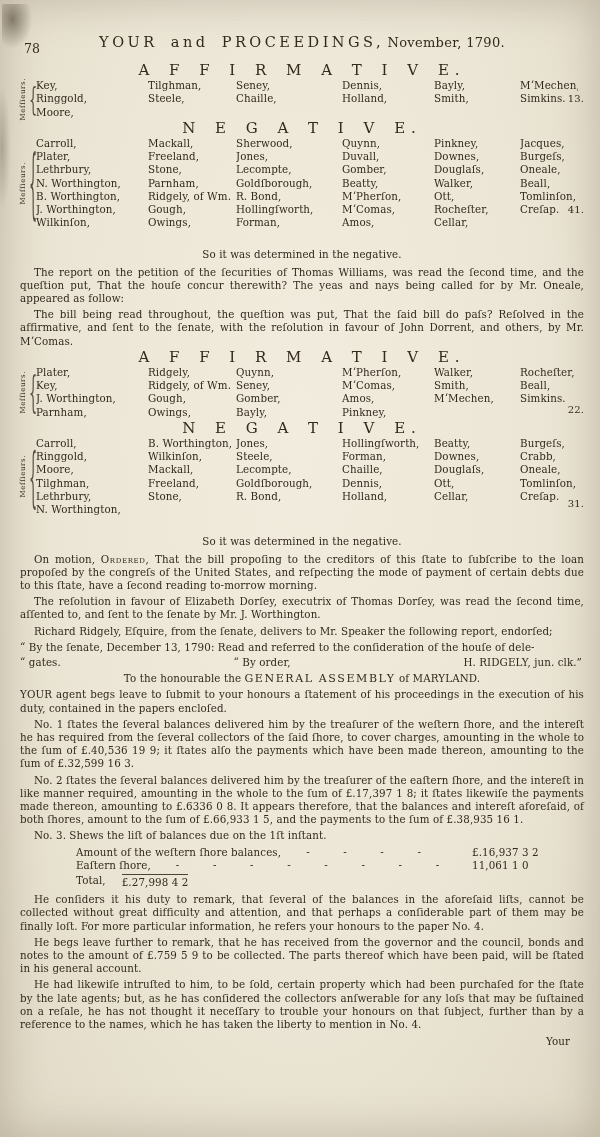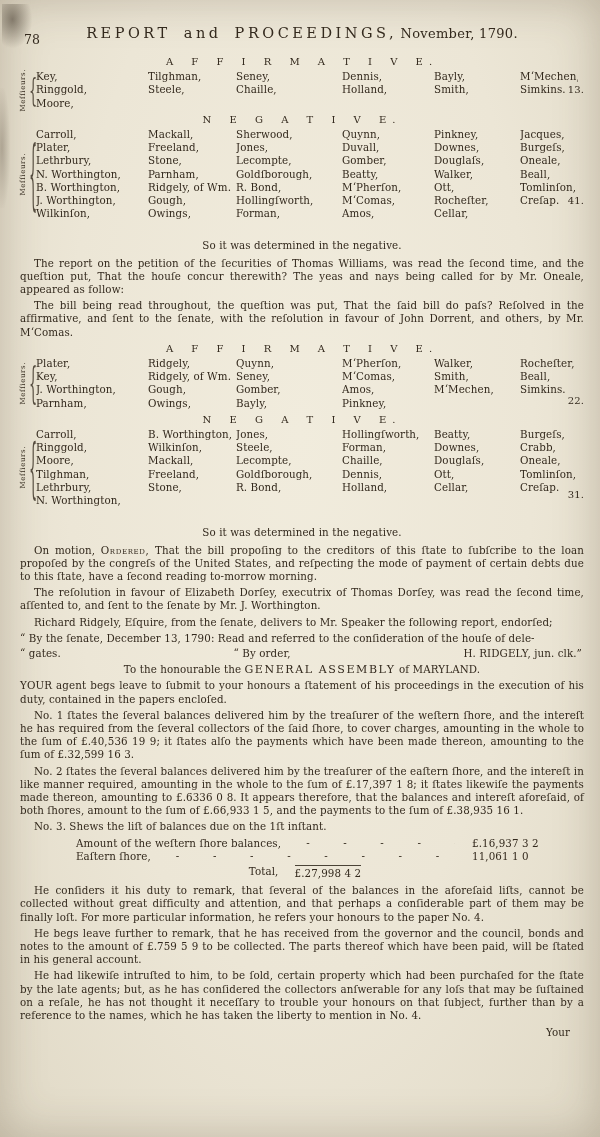--- a/index.html
+++ b/index.html
@@ -8,28 +8,28 @@
     background:radial-gradient(ellipse at 50% 38%, #f1ecdd 0%, #ece6d6 55%, #e0d9c6 100%);
     box-shadow:inset 0 0 46px rgba(88,72,50,.28);
     color:#33291d;
     font-family:"DejaVu Serif","Liberation Serif",serif;
     font-size:10.3px;line-height:13.2px;letter-spacing:.1px;
   }
   .blotch{position:absolute;top:4px;left:2px;width:30px;height:44px;
     background:radial-gradient(ellipse at 35% 35%, rgba(50,40,28,.5), rgba(50,40,28,0) 72%);}
   .blotch2{position:absolute;top:88px;left:0;width:10px;height:120px;
     background:radial-gradient(ellipse at 20% 50%, rgba(60,48,32,.25), rgba(60,48,32,0) 75%);}
-  .content{padding:27px 16px 0 20px;}
+  .content{padding:36px 16px 0 20px;}
 
   .header{position:relative;height:24px;margin-bottom:4px;text-align:center;}
   .pagenum{position:absolute;left:4px;top:6px;font-size:12.5px;}
   .t-caps{font-size:14.5px;letter-spacing:3.5px;word-spacing:5px;}
   .t-date{font-size:13px;letter-spacing:.3px;}
 
-  .vhead{text-align:center;letter-spacing:6px;word-spacing:3px;font-size:10px;margin:3px 0 2px;}
+  .vhead{text-align:center;letter-spacing:6px;word-spacing:3px;font-size:15px;margin:3px 0 2px;}
   .vote-table{position:relative;margin:0 6px 3px 16px;}
   .vote-grid{display:grid;grid-template-columns:110px 86px 104px 90px 84px auto;column-gap:2px;}
   .cell{white-space:nowrap;overflow:hidden;}
   .messieurs{position:absolute;left:-17px;top:0;bottom:0;width:10px;
     display:flex;align-items:center;justify-content:center;}
   .vert{writing-mode:vertical-rl;transform:rotate(180deg);font-size:7px;letter-spacing:.6px;white-space:nowrap;}
   .brace{position:absolute;left:-7px;top:50%;font-size:13px;opacity:.8;
     transform:translateY(-50%) scaleY(var(--bs,3));}
   .v1 .brace{--bs:2.4;} .v2 .brace{--bs:5.9;} .v3 .brace{--bs:3.3;} .v4 .brace{--bs:5.0;}
   .tally{position:absolute;right:-6px;font-size:10px;}
@@ -42,36 +42,36 @@
   .sc{font-variant:small-caps;letter-spacing:.6px;}
   .order-line{display:flex;justify-content:space-between;align-items:baseline;margin:0 2px 3px 0;}
   .address{text-align:center;margin:1px 0 3px;}
   .addr-caps{letter-spacing:1.6px;font-size:11px;}
 
   .balances{margin:2px 24px 4px 56px;}
   .bal-row{display:flex;align-items:baseline;gap:17px;}
   .bal-label{white-space:nowrap;}
   .bal-dashes{flex:1;white-space:pre;overflow:hidden;padding:0 8px;letter-spacing:2px;}
   .bal-amount{white-space:nowrap;min-width:88px;}
-  .bal-total{display:flex;justify-content:center;gap:16px;margin-top:2px;padding-right:26px;}
+  .bal-total{display:flex;justify-content:flex-start;gap:16px;margin-top:2px;padding-right:26px;}
   .bal-total .amt{border-top:1px solid #4a4336;padding-top:1px;}
 
   .catchword{text-align:right;padding-right:14px;margin-top:4px;}
 </style>
 </head>
 <body>
 
 <div class="page">
   <div class="blotch"></div>
   <div class="blotch2"></div>
   <div class="content">
 
     <div class="header">
       <span class="pagenum">78</span>
-      <span class="title"><span class="t-caps">REPORT and PROCEEDINGS,</span> <span class="t-date">November, 1790.</span></span>
+      <span class="title"><span class="t-caps">YOUR and PROCEEDINGS,</span> <span class="t-date">November, 1790.</span></span>
     </div>
 
     <div class="vhead">A F F I R M A T I V E.</div>
     <div class="vote-table v1">
       <div class="messieurs">
           <span class="vert">Meſſieurs.</span>
         </div>
       <span class="brace">{</span>
       <div class="vote-grid">
           <span class="cell">Key,</span>

